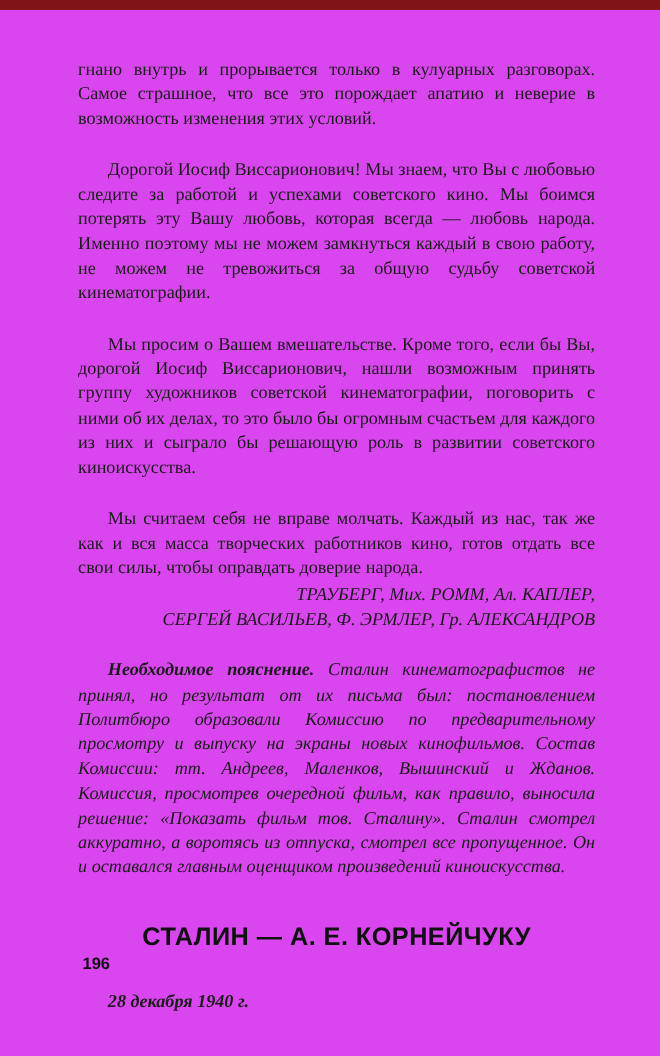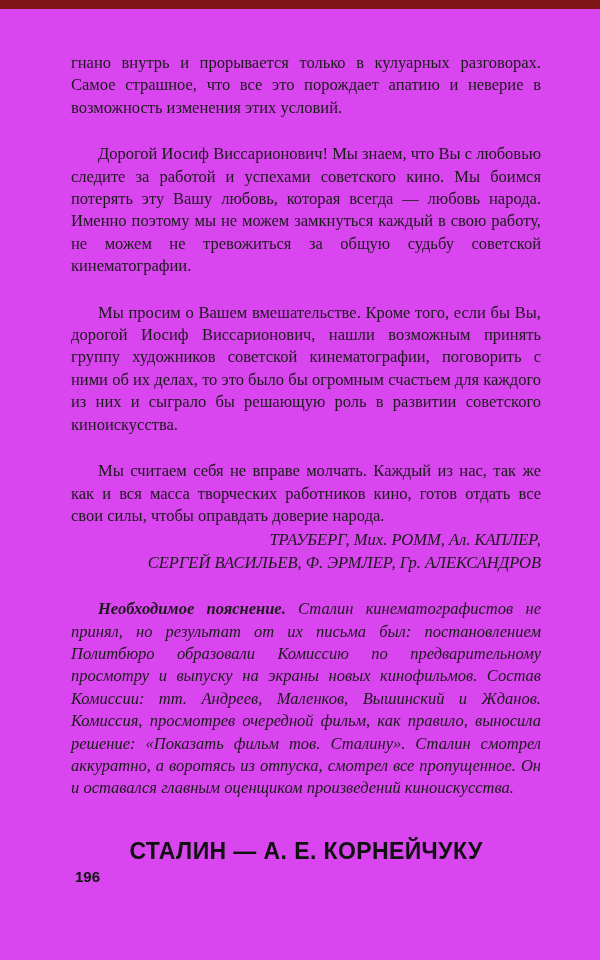--- a/index.html
+++ b/index.html
@@ -105,20 +105,21 @@
 
     <div class="signatures">
       <p>ТРАУБЕРГ, Мих. РОММ, Ал. КАПЛЕР,</p>
       <p>СЕРГЕЙ ВАСИЛЬЕВ, Ф. ЭРМЛЕР, Гр. АЛЕКСАНДРОВ</p>
     </div>
 
     <p class="note indent"><span class="note-lead">Необходимое пояснение.</span><span> Сталин кинематографистов не принял, но результат от их письма был: постановлением Политбюро образовали Комиссию по предварительному просмотру и выпуску на экраны новых кинофильмов. Состав Комиссии: тт. Андреев, Маленков, Вышинский и Жданов. Комиссия, просмотрев очередной фильм, как правило, выносила решение: «Показать фильм тов. Сталину». Сталин смотрел аккуратно, а воротясь из отпуска, смотрел все пропущенное. Он и оставался главным оценщиком произведений киноискусства.</span></p>
 
     <div class="section-heading">СТАЛИН — А. Е. КОРНЕЙЧУКУ</div>
 
+    <p class="date-line">28 декабря 1940 г.</p>
 
 
 
   </div>
 
   <div class="page-number">196</div>
 
 </div>
 
 </body></html>

